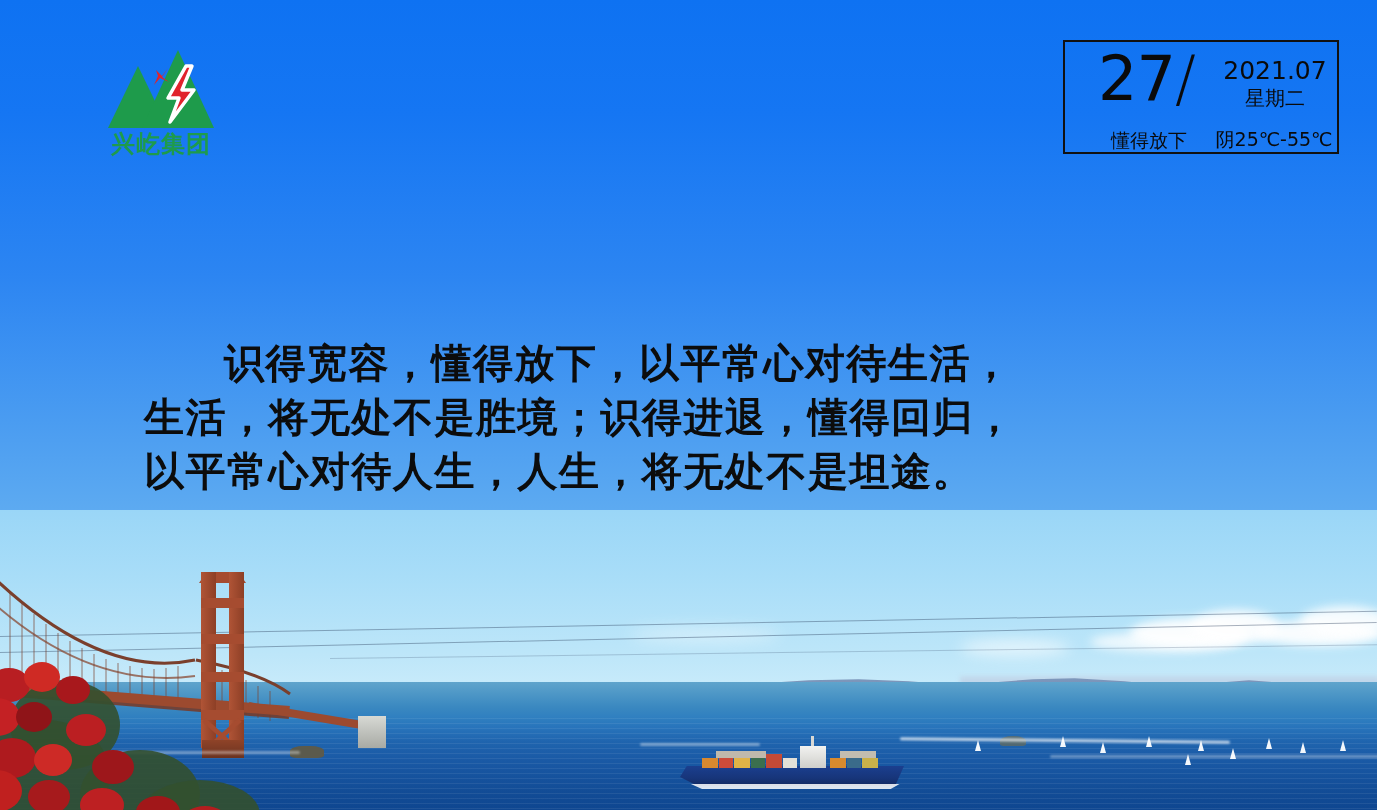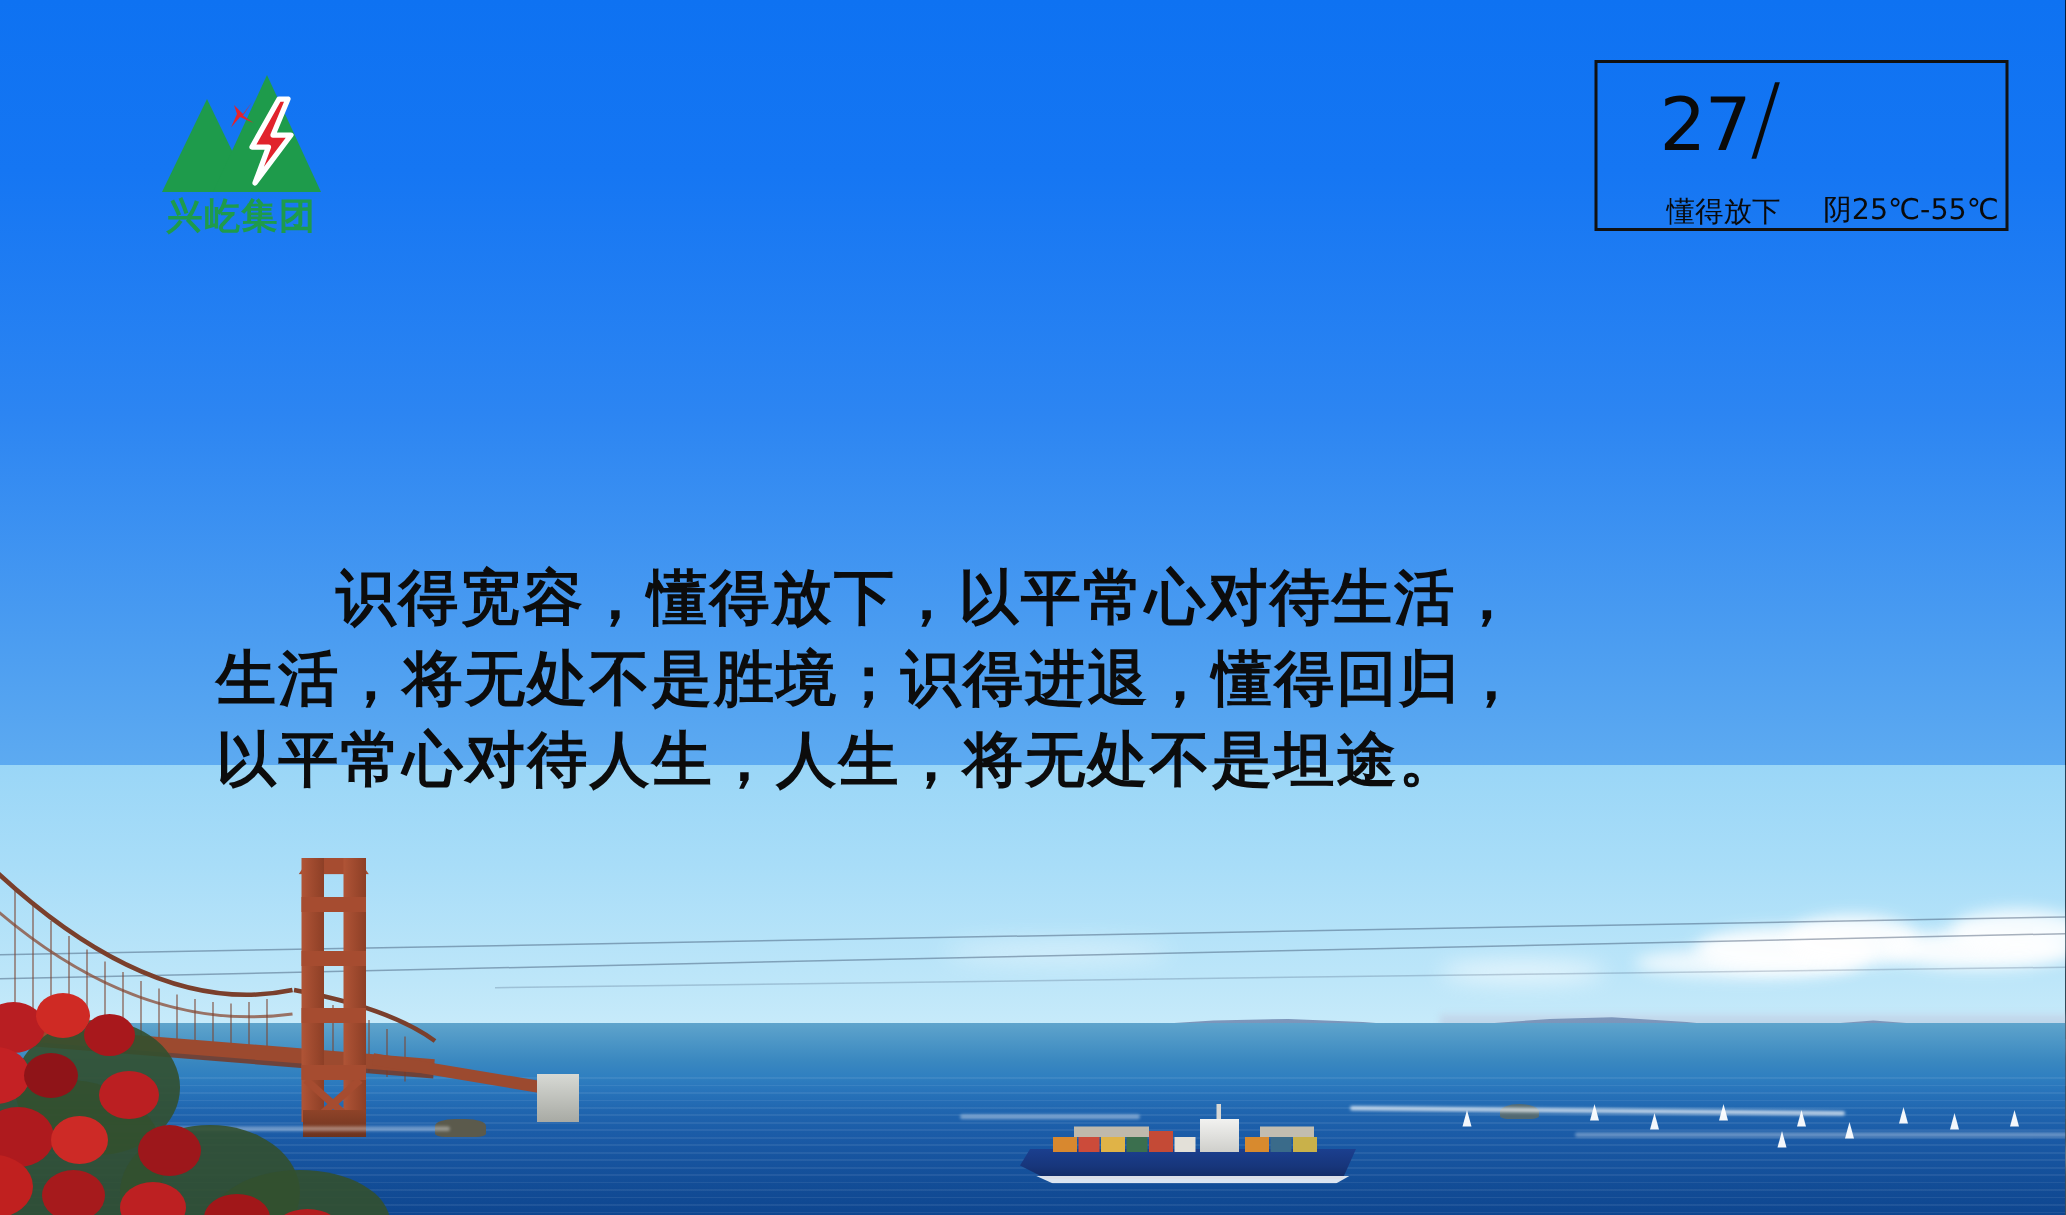--- a/index.html
+++ b/index.html
@@ -290,21 +290,21 @@
     left: 1063px; top: 40px;
     width: 276px; height: 114px;
     border: 2px solid #111;
     box-sizing: border-box;
   }
   .date-left {
     position: absolute; left: 8px; top: 6px; width: 148px;
     text-align: center;
   }
   .date-day {
-    font-size: 49px; line-height: 62px; color: #0a0a0a;
+    font-size: 62px; line-height: 62px; color: #0a0a0a;
     font-weight: 400; letter-spacing: -1px;
     font-family: "DejaVu Sans", sans-serif;
   }
   .date-slash {
     font-size: 62px; line-height: 62px; color: #0a0a0a; font-weight: 300;
     font-family: "DejaVu Sans", sans-serif;
   }
   .date-lunar {
     position: absolute; left: 14px; top: 86px; width: 140px;
     text-align: center; font-size: 19px; color: #0a0a0a;
@@ -329,21 +329,20 @@
     line-height: 76px;
     font-weight: bold;
     color: #0a0a0a;
     letter-spacing: 1px;
     font-family: "DejaVu Sans", sans-serif;
   }
   .quote {
     position: absolute;
     left: 144px; top: 336px;
     width: 1070px;
-    margin-top: 36px;
   }
   .qline {
     font-size: 40px;
     line-height: 54px;
     color: #0c0c0c;
     font-weight: bold;
     font-family: "DejaVu Serif", serif;
     letter-spacing: 1.5px;
     white-space: nowrap;
   }
@@ -509,20 +508,24 @@
     <div style="position:absolute;left:0;top:84px;width:122px;text-align:center;
                 font-size:24px;font-weight:bold;color:#1E9B4B;letter-spacing:1px;
                 font-family:'DejaVu Sans',sans-serif;">兴屹集团</div>
   </div>
 
   <div class="datebox">
     <div class="date-left">
       <span class="date-day">27</span><span class="date-slash">/</span>
     </div>
     <div class="date-lunar">懂得放下</div>
+    <div class="date-right">
+      <div class="date-ym">2021.07</div>
+      <div class="date-week">星期二</div>
+    </div>
     <div class="date-weather">阴25℃-55℃</div>
   </div>
 
 
   <div class="quote">
     <div class="qline indent">识得宽容，懂得放下，以平常心对待生活，</div>
     <div class="qline">生活，将无处不是胜境；识得进退，懂得回归，</div>
     <div class="qline">以平常心对待人生，人生，将无处不是坦途。</div>
   </div>
 

